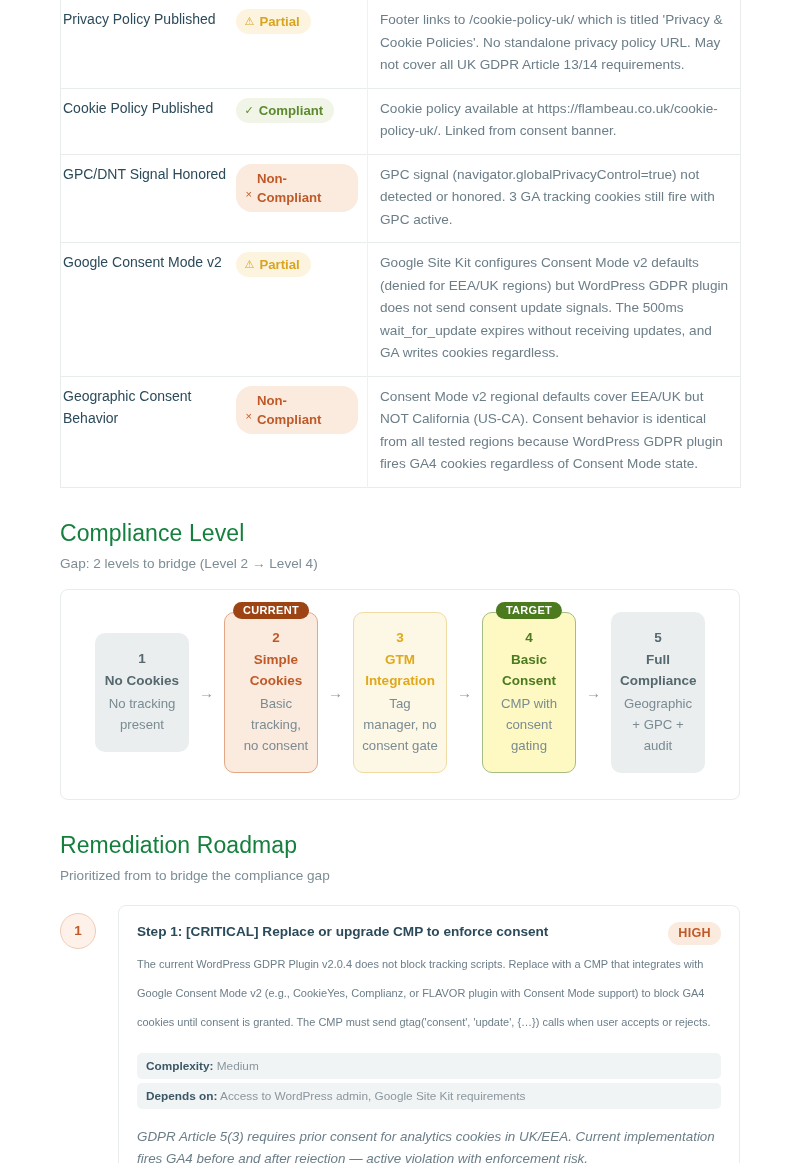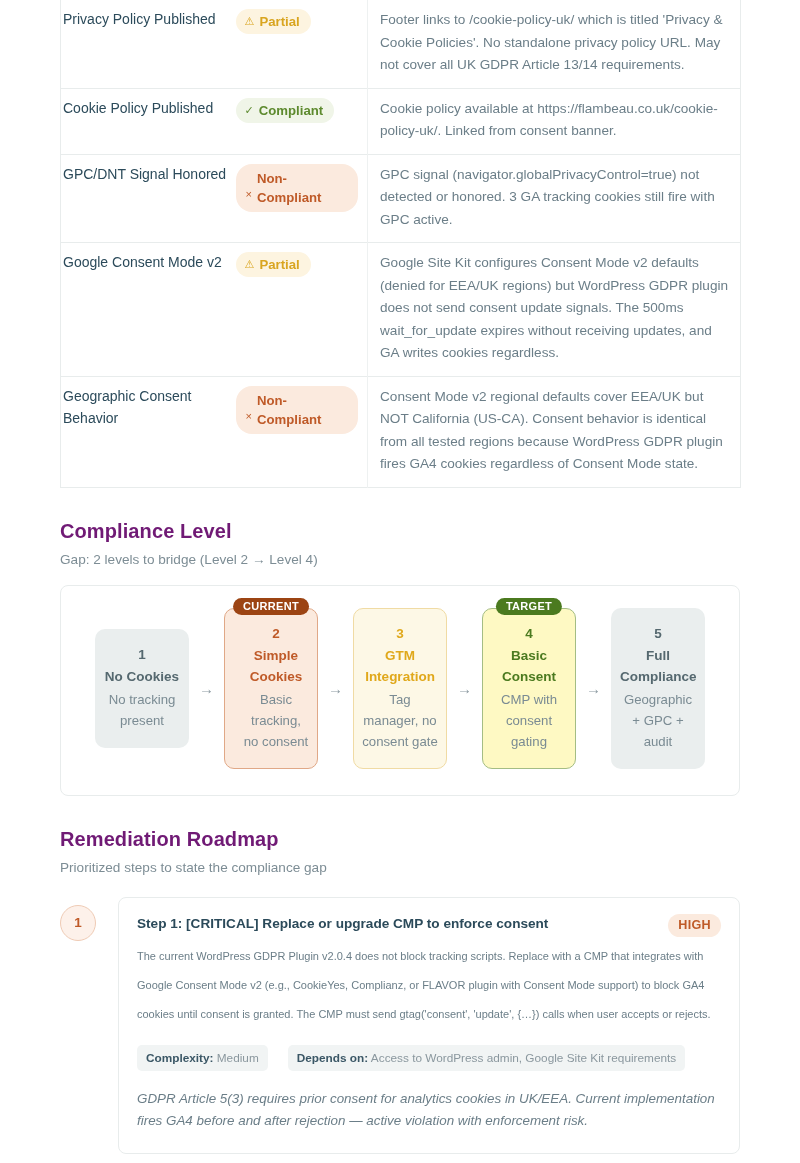--- a/index.html
+++ b/index.html
@@ -64,23 +64,23 @@
   .badge-compliant { background: #f0f5e8; color: #5d8a2e; }
   .badge-noncompliant {
     background: #fbeade; color: #bf5a28;
     padding: 5px 14px 5px 10px;
     max-width: 122px;
   }
   .badge-noncompliant .bicon { align-self: flex-end; margin-bottom: 3px; }
 
   
   h2.section-title {
-    font-size: 20px;
-    font-weight: 700;
-    color: #701a75;
+    font-size: 23px;
+    font-weight: 400;
+    color: #15803d;
     margin: 32px 0 0 0;
     letter-spacing: 0.1px;
   }
   .section-sub {
     font-size: 13.6px;
     color: #7d8d95;
     margin: 9px 0 0 0;
   }
 
   
@@ -181,21 +181,21 @@
     border-radius: 12px;
     padding: 3px 10px;
     line-height: 17px;
   }
   .step-body {
     margin-top: 5px;
     font-size: 11px;
     line-height: 29px;
     color: #6b7e88;
   }
-  .chips { display: flex; flex-wrap: wrap; gap: 20px; margin-top: 16px; }
+  .chips { display: flex; flex-wrap: wrap; gap: 4px; margin-top: 16px; flex-direction: column; }
   .chip {
     background: #f1f4f4;
     border-radius: 5px;
     padding: 5px 9px;
     font-size: 11.8px;
     line-height: 16px;
     color: #8a979e;
   }
   .chip b { color: #3b5766; font-weight: 700; }
   .step-note {
@@ -299,21 +299,21 @@
           <div class="lvl lvl-plain">
             <div class="num">5</div>
             <div class="nm">Full Compliance</div>
             <div class="ds">Geographic + GPC + audit</div>
           </div>
         </div>
       </div>
   </div>
 
   <h2 class="section-title">Remediation Roadmap</h2>
-  <p class="section-sub">Prioritized steps to state the compliance gap</p>
+  <p class="section-sub">Prioritized from to bridge the compliance gap</p>
 
   <div class="roadmap">
       <div class="step-row">
         <div class="step-num">1</div>
         <div class="step-card">
           <div class="step-head">
             <div class="step-title">Step 1: [CRITICAL] Replace or upgrade CMP to enforce consent</div>
             <div class="prio">HIGH</div>
           </div>
           <div class="step-body">The current WordPress GDPR Plugin v2.0.4 does not block tracking scripts. Replace with a CMP that integrates with Google Consent Mode v2 (e.g., CookieYes, Complianz, or FLAVOR plugin with Consent Mode support) to block GA4 cookies until consent is granted. The CMP must send gtag('consent', 'update', {…}) calls when user accepts or rejects.</div>

